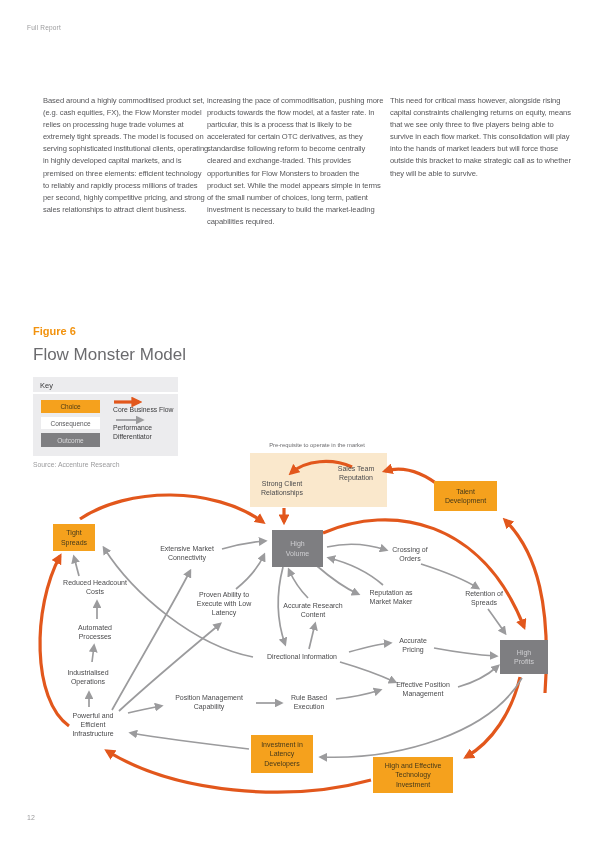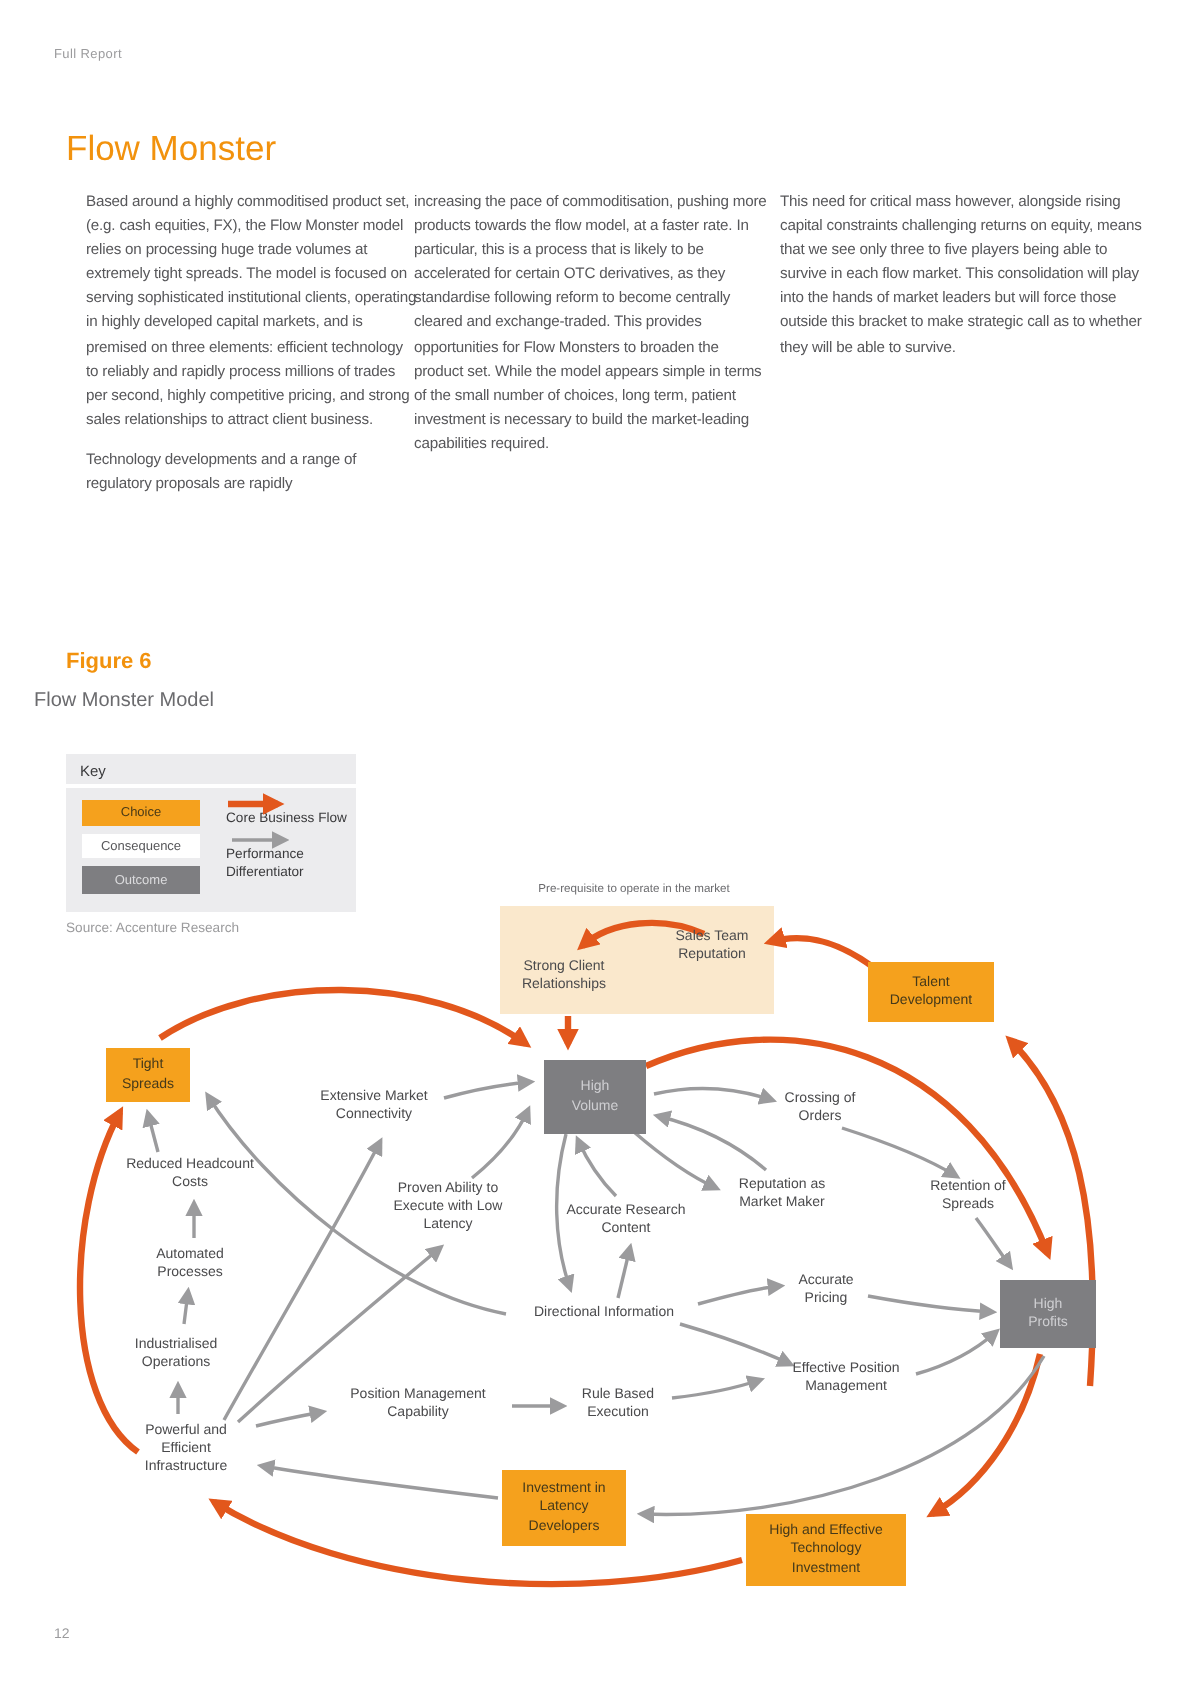--- a/index.html
+++ b/index.html
@@ -7,21 +7,21 @@
         font-family:"Liberation Sans", sans-serif;color:#57575a;}
   .abs{position:absolute;}
   #running-head{left:27px;top:24px;font-size:6.5px;color:#9b9b9d;letter-spacing:.2px;}
   #article-title{left:33px;top:64px;font-size:17.5px;color:#f2920d;font-weight:400;}
   .col{position:absolute;top:95px;font-size:7.6px;line-height:12.1px;letter-spacing:-0.1px;color:#57575a;}
   .col p{margin:0 0 8px 0;}
   #col1{left:43px;width:166px;}
   #col2{left:207px;width:178px;}
   #col3{left:390px;width:181px;}
   #figure-label{left:33px;top:325px;font-size:11px;font-weight:700;color:#f2920d;}
-  #figure-title{left:17px;top:345px;font-size:10px;color:#6b6b6e;}
+  #figure-title{left:33px;top:345px;font-size:17px;color:#6b6b6e;}
   #key-box{left:33px;top:377px;width:145px;height:79px;background:#ececee;}
   #key-title{left:40px;top:381px;font-size:7.5px;font-weight:400;color:#3a3a3c;}
   #key-divider{left:33px;top:392px;width:145px;height:1.5px;background:#ffffff;}
   .key-chip{position:absolute;width:59px;display:flex;align-items:center;justify-content:center;
             font-size:6.5px;}
   #key-choice{left:41px;top:400px;height:13px;background:#f5a11d;color:#4a3a16;}
   #key-consequence{left:41px;top:417px;height:12px;background:#ffffff;color:#57575a;}
   #key-outcome{left:41px;top:433px;height:14px;background:#7e7e81;color:#dcdcde;}
   #key-core-label{left:113px;top:406px;font-size:6.8px;color:#3a3a3c;}
   #key-perf-label{left:113px;top:423px;width:64px;font-size:6.8px;line-height:1.35;color:#3a3a3c;}
@@ -37,25 +37,23 @@
   .gbox{position:absolute;background:#7e7e81;color:#cfcfd2;display:flex;align-items:center;justify-content:center;
         text-align:center;font-size:7px;line-height:1.3;z-index:3;}
   #diagram-svg{position:absolute;left:0;top:0;z-index:2;}
 </style>
 </head>
 <body>
 
 <div id="page">
 
   <div class="abs" id="running-head">Full Report</div>
-  <div class="abs" id="article-title">Flow Monster</div>
 
   <div class="col" id="col1">
     <p>Based around a highly commoditised product set, (e.g. cash equities, FX), the Flow Monster model relies on processing huge trade volumes at extremely tight spreads. The model is focused on serving sophisticated institutional clients, operating in highly developed capital markets, and is premised on three elements: efficient technology to reliably and rapidly process millions of trades per second, highly competitive pricing, and strong sales relationships to attract client business.</p>
-    <p>Technology developments and a range of regulatory proposals are rapidly</p>
   </div>
   <div class="col" id="col2">
     <p>increasing the pace of commoditisation, pushing more products towards the flow model, at a faster rate. In particular, this is a process that is likely to be accelerated for certain OTC derivatives, as they standardise following reform to become centrally cleared and exchange-traded. This provides opportunities for Flow Monsters to broaden the product set. While the model appears simple in terms of the small number of choices, long term, patient investment is necessary to build the market-leading capabilities required.</p>
   </div>
   <div class="col" id="col3">
     <p>This need for critical mass however, alongside rising capital constraints challenging returns on equity, means that we see only three to five players being able to survive in each flow market. This consolidation will play into the hands of market leaders but will force those outside this bracket to make strategic call as to whether they will be able to survive.</p>
   </div>
 
   <div class="abs" id="figure-label">Figure 6</div>
   <div class="abs" id="figure-title">Flow Monster Model</div>

